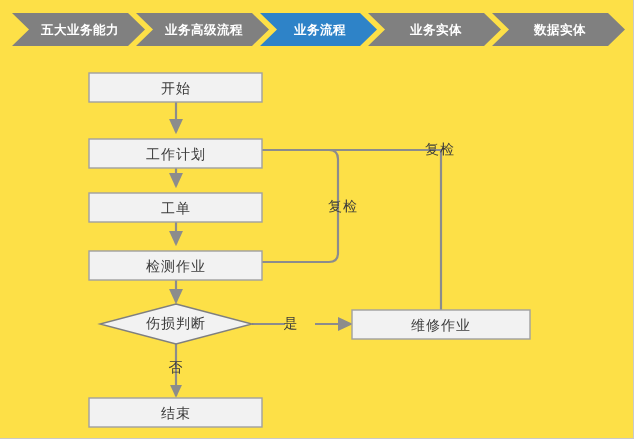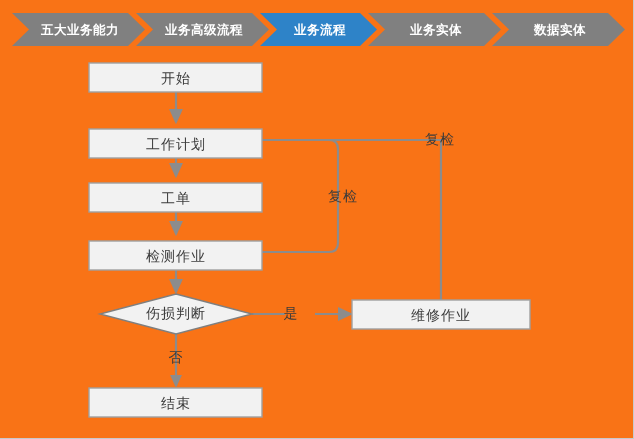--- a/index.html
+++ b/index.html
@@ -7,21 +7,21 @@
     padding: 0;
     background: #ffffff;
   }
   body {
     font-family: "DejaVu Sans", "Liberation Sans", sans-serif;
   }
   #screen {
     position: relative;
     width: 634px;
     height: 439px;
-    background: #f97316;
+    background: #fde047;
     border-right: 1px solid #c9c9c9;
     border-bottom: 1px solid #c9c9c9;
     box-sizing: border-box;
     overflow: hidden;
   }
 
   
   #breadcrumb {
     position: absolute;
     left: 0px;
@@ -38,21 +38,21 @@
     fill: #ffffff;
     text-anchor: middle;
     dominant-baseline: middle;
     letter-spacing: 0.5px;
   }
 
   
   #flow {
     position: absolute;
     left: 0;
-    top: 36px;
+    top: 46px;
     width: 614px;
     height: 393px;
   }
   #flow svg { display: block; }
 
   .node-box {
     fill: #f2f2f2;
     stroke: #a0a0a0;
     stroke-width: 1.4;
   }

